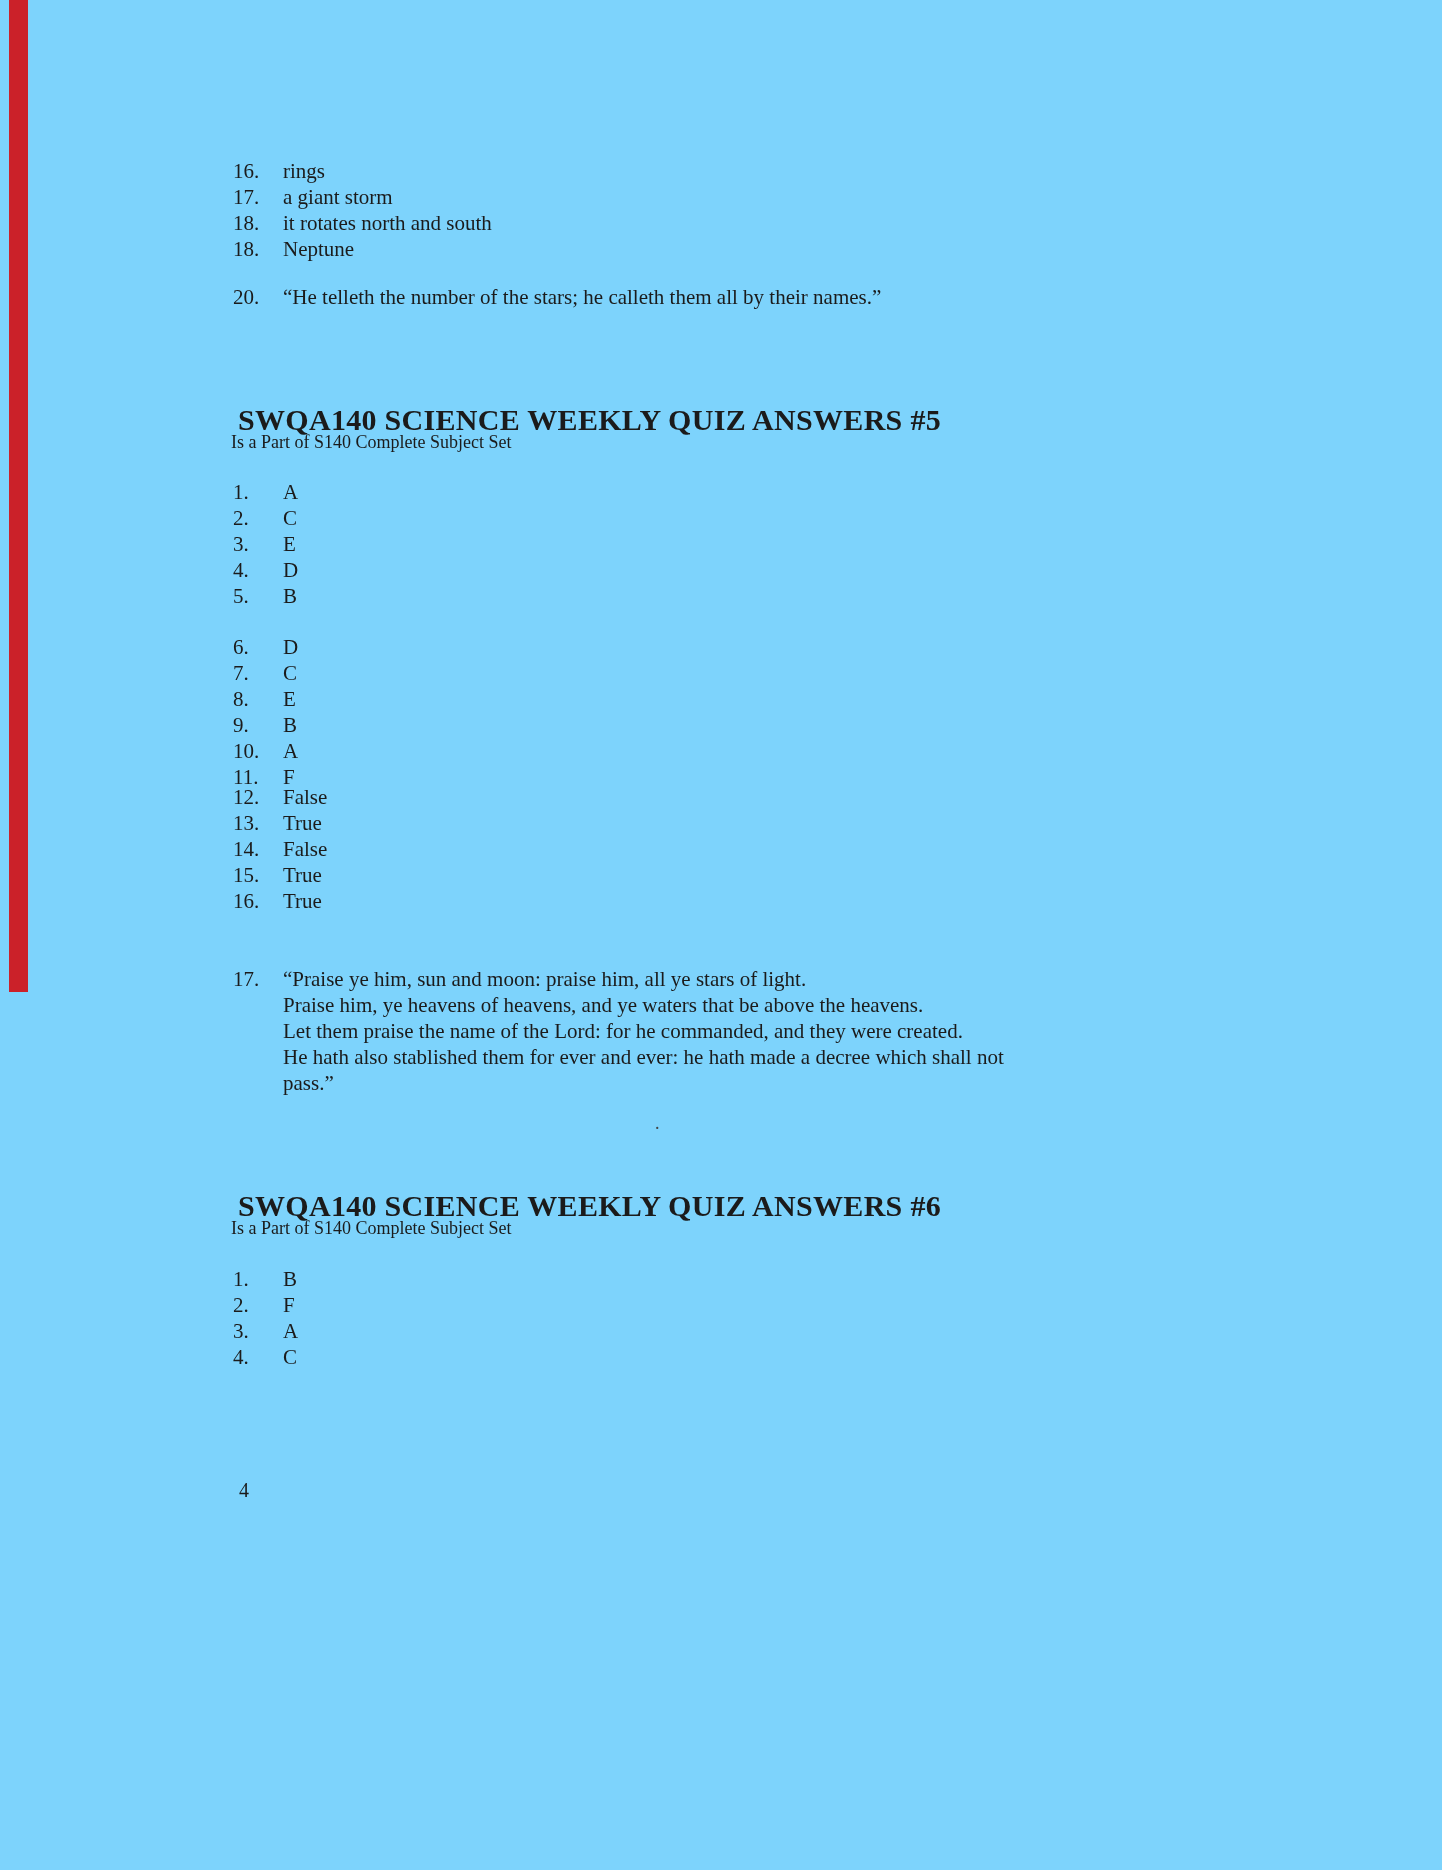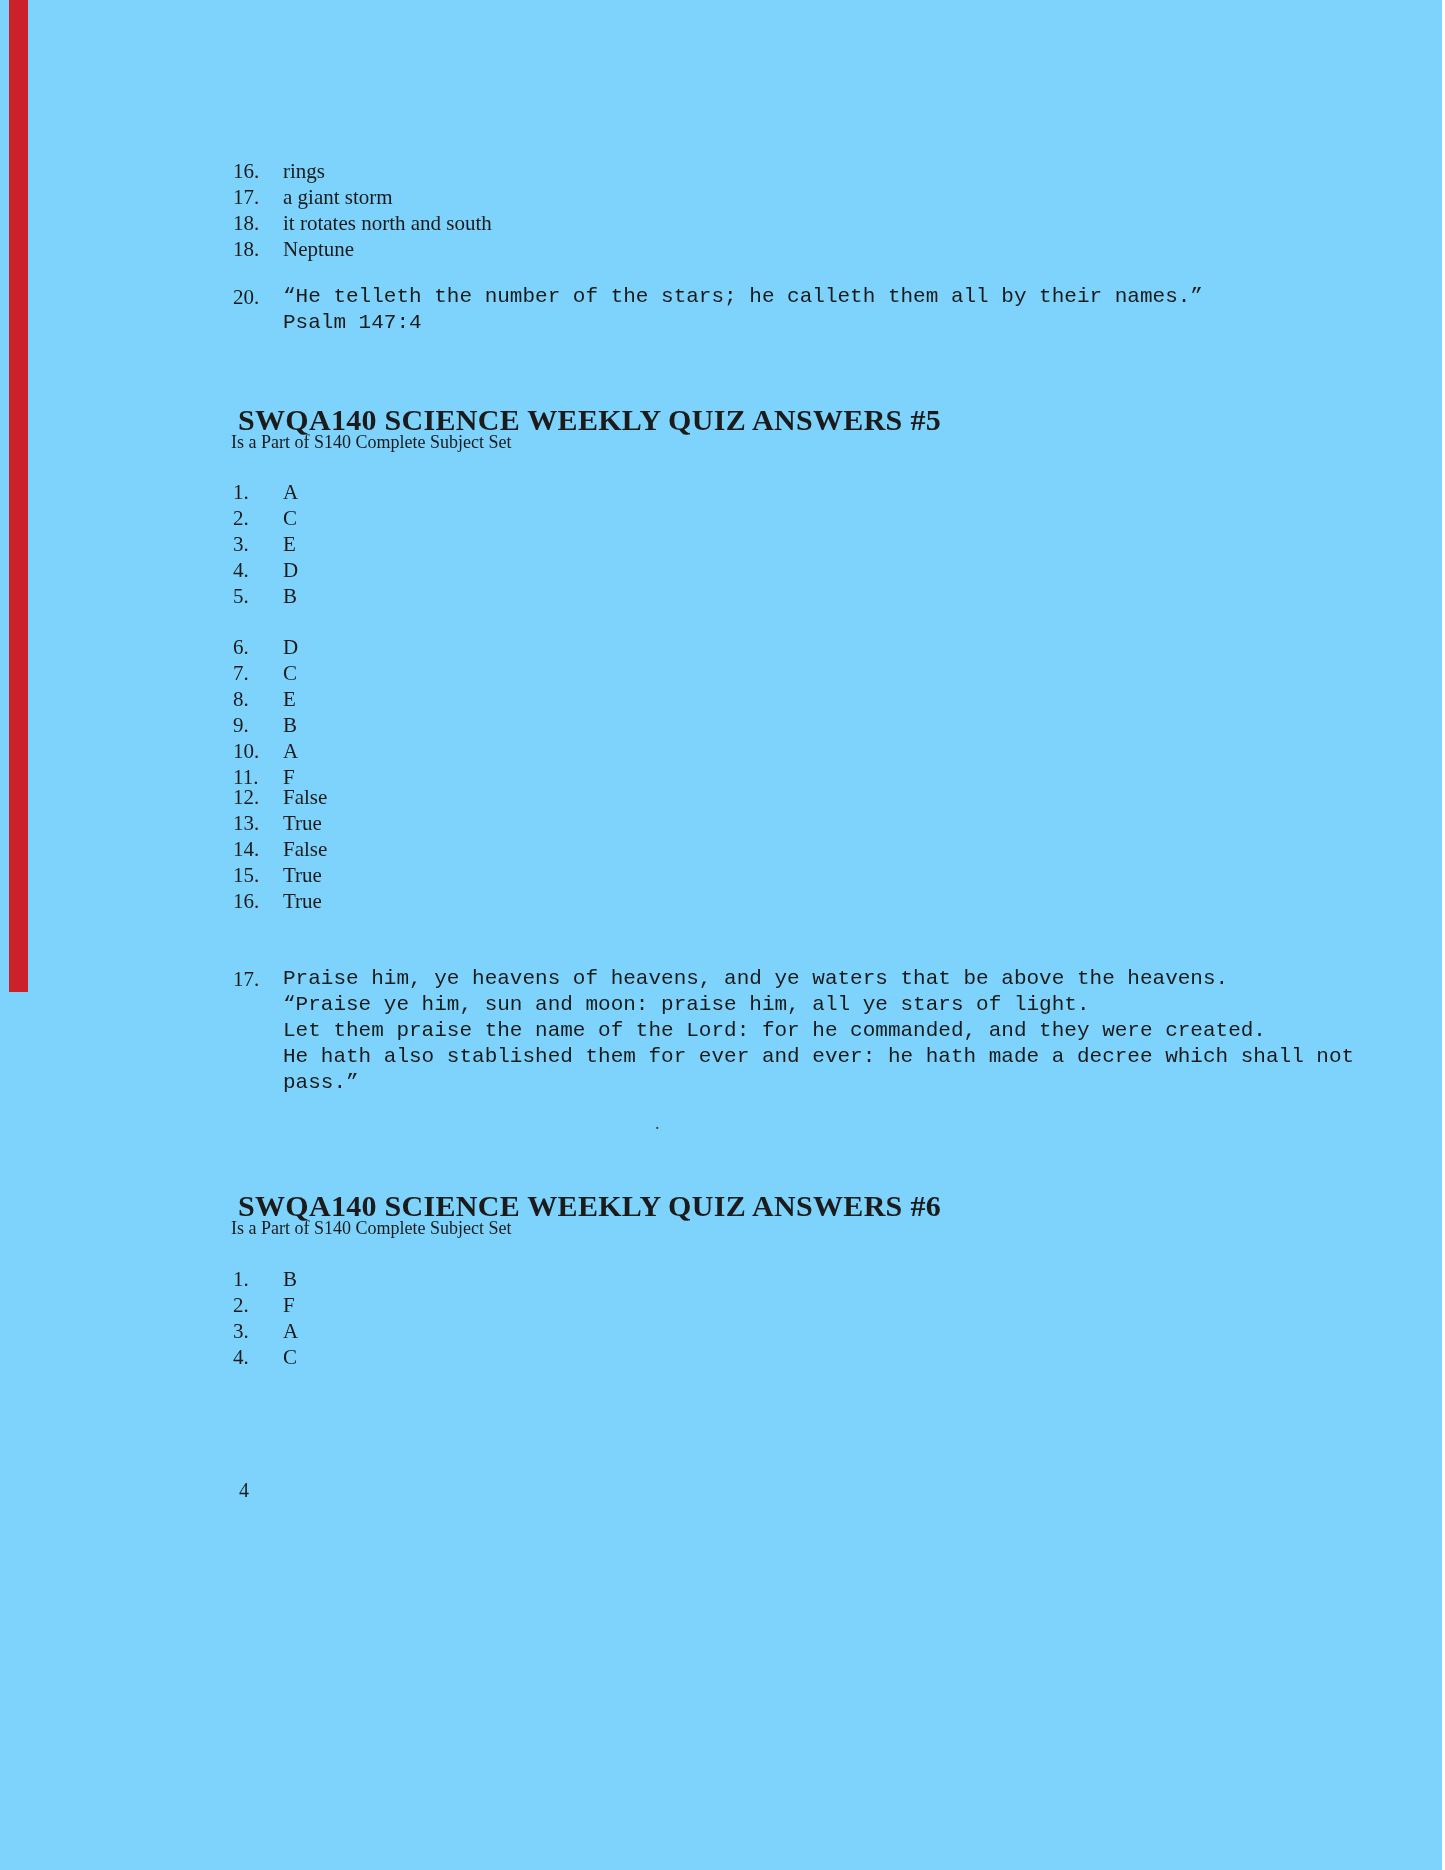--- a/index.html
+++ b/index.html
@@ -12,21 +12,21 @@
     overflow:hidden;
   }
   .red-strip {
     position:absolute;
     left:9px; top:0;
     width:19px; height:992px;
   }
   .block { position:absolute; left:233px; }
   .row { display:flex; font-size:21px; line-height:26px; white-space:nowrap; }
   .num { flex:0 0 50px; width:50px; }
-  .quote-lines div { font-size:21px; line-height:26px; white-space:nowrap;font-family:Liberation Mono, monospace; }
+  .quote-lines div { font-size:21px; line-height:26px; white-space:nowrap; }
   .title {
     position:absolute; left:230px; margin:8px;
     font-size:30px; line-height:32px; font-weight:bold;
     white-space:nowrap; letter-spacing:0.3px;
   }
   .subtitle {
     position:absolute; left:231px; margin:0;
     font-size:18px; line-height:20px; white-space:nowrap;
   }
   .stray { position:absolute; left:655px; top:1114px; font-size:18px; line-height:18px; color:#444; }
@@ -56,21 +56,20 @@
       <span class="num">18.</span>
       <span class="txt">Neptune</span>
     </div>
   </div>
 
   <div class="block" style="top:284px">
     <div class="row">
       <span class="num">20.</span>
       <div class="quote-lines">
         <div>“He telleth the number of the stars; he calleth them all by their names.”</div>
-        <div>Psalm 147:4</div>
       </div>
     </div>
   </div>
 
   <h1 class="title" style="top:396px">SWQA140 SCIENCE WEEKLY QUIZ ANSWERS #5</h1>
   <p class="subtitle" style="top:432px">Is a Part of S140 Complete Subject Set</p>
 
   <div class="block" style="top:479px">
     <div class="row">
       <span class="num">1.</span>
@@ -141,22 +140,22 @@
     <div class="row">
       <span class="num">16.</span>
       <span class="txt">True</span>
     </div>
   </div>
 
   <div class="block" style="top:966px">
     <div class="row">
       <span class="num">17.</span>
       <div class="quote-lines">
+        <div>“Praise ye him, sun and moon: praise him, all ye stars of light.</div>
         <div>Praise him, ye heavens of heavens, and ye waters that be above the heavens.</div>
-        <div>“Praise ye him, sun and moon: praise him, all ye stars of light.</div>
         <div>Let them praise the name of the Lord: for he commanded, and they were created.</div>
         <div>He hath also stablished them for ever and ever: he hath made a decree which shall not</div>
         <div>pass.”</div>
       </div>
     </div>
   </div>
 
   <div class="stray">.</div>
 
   <h1 class="title" style="top:1182px">SWQA140 SCIENCE WEEKLY QUIZ ANSWERS #6</h1>

